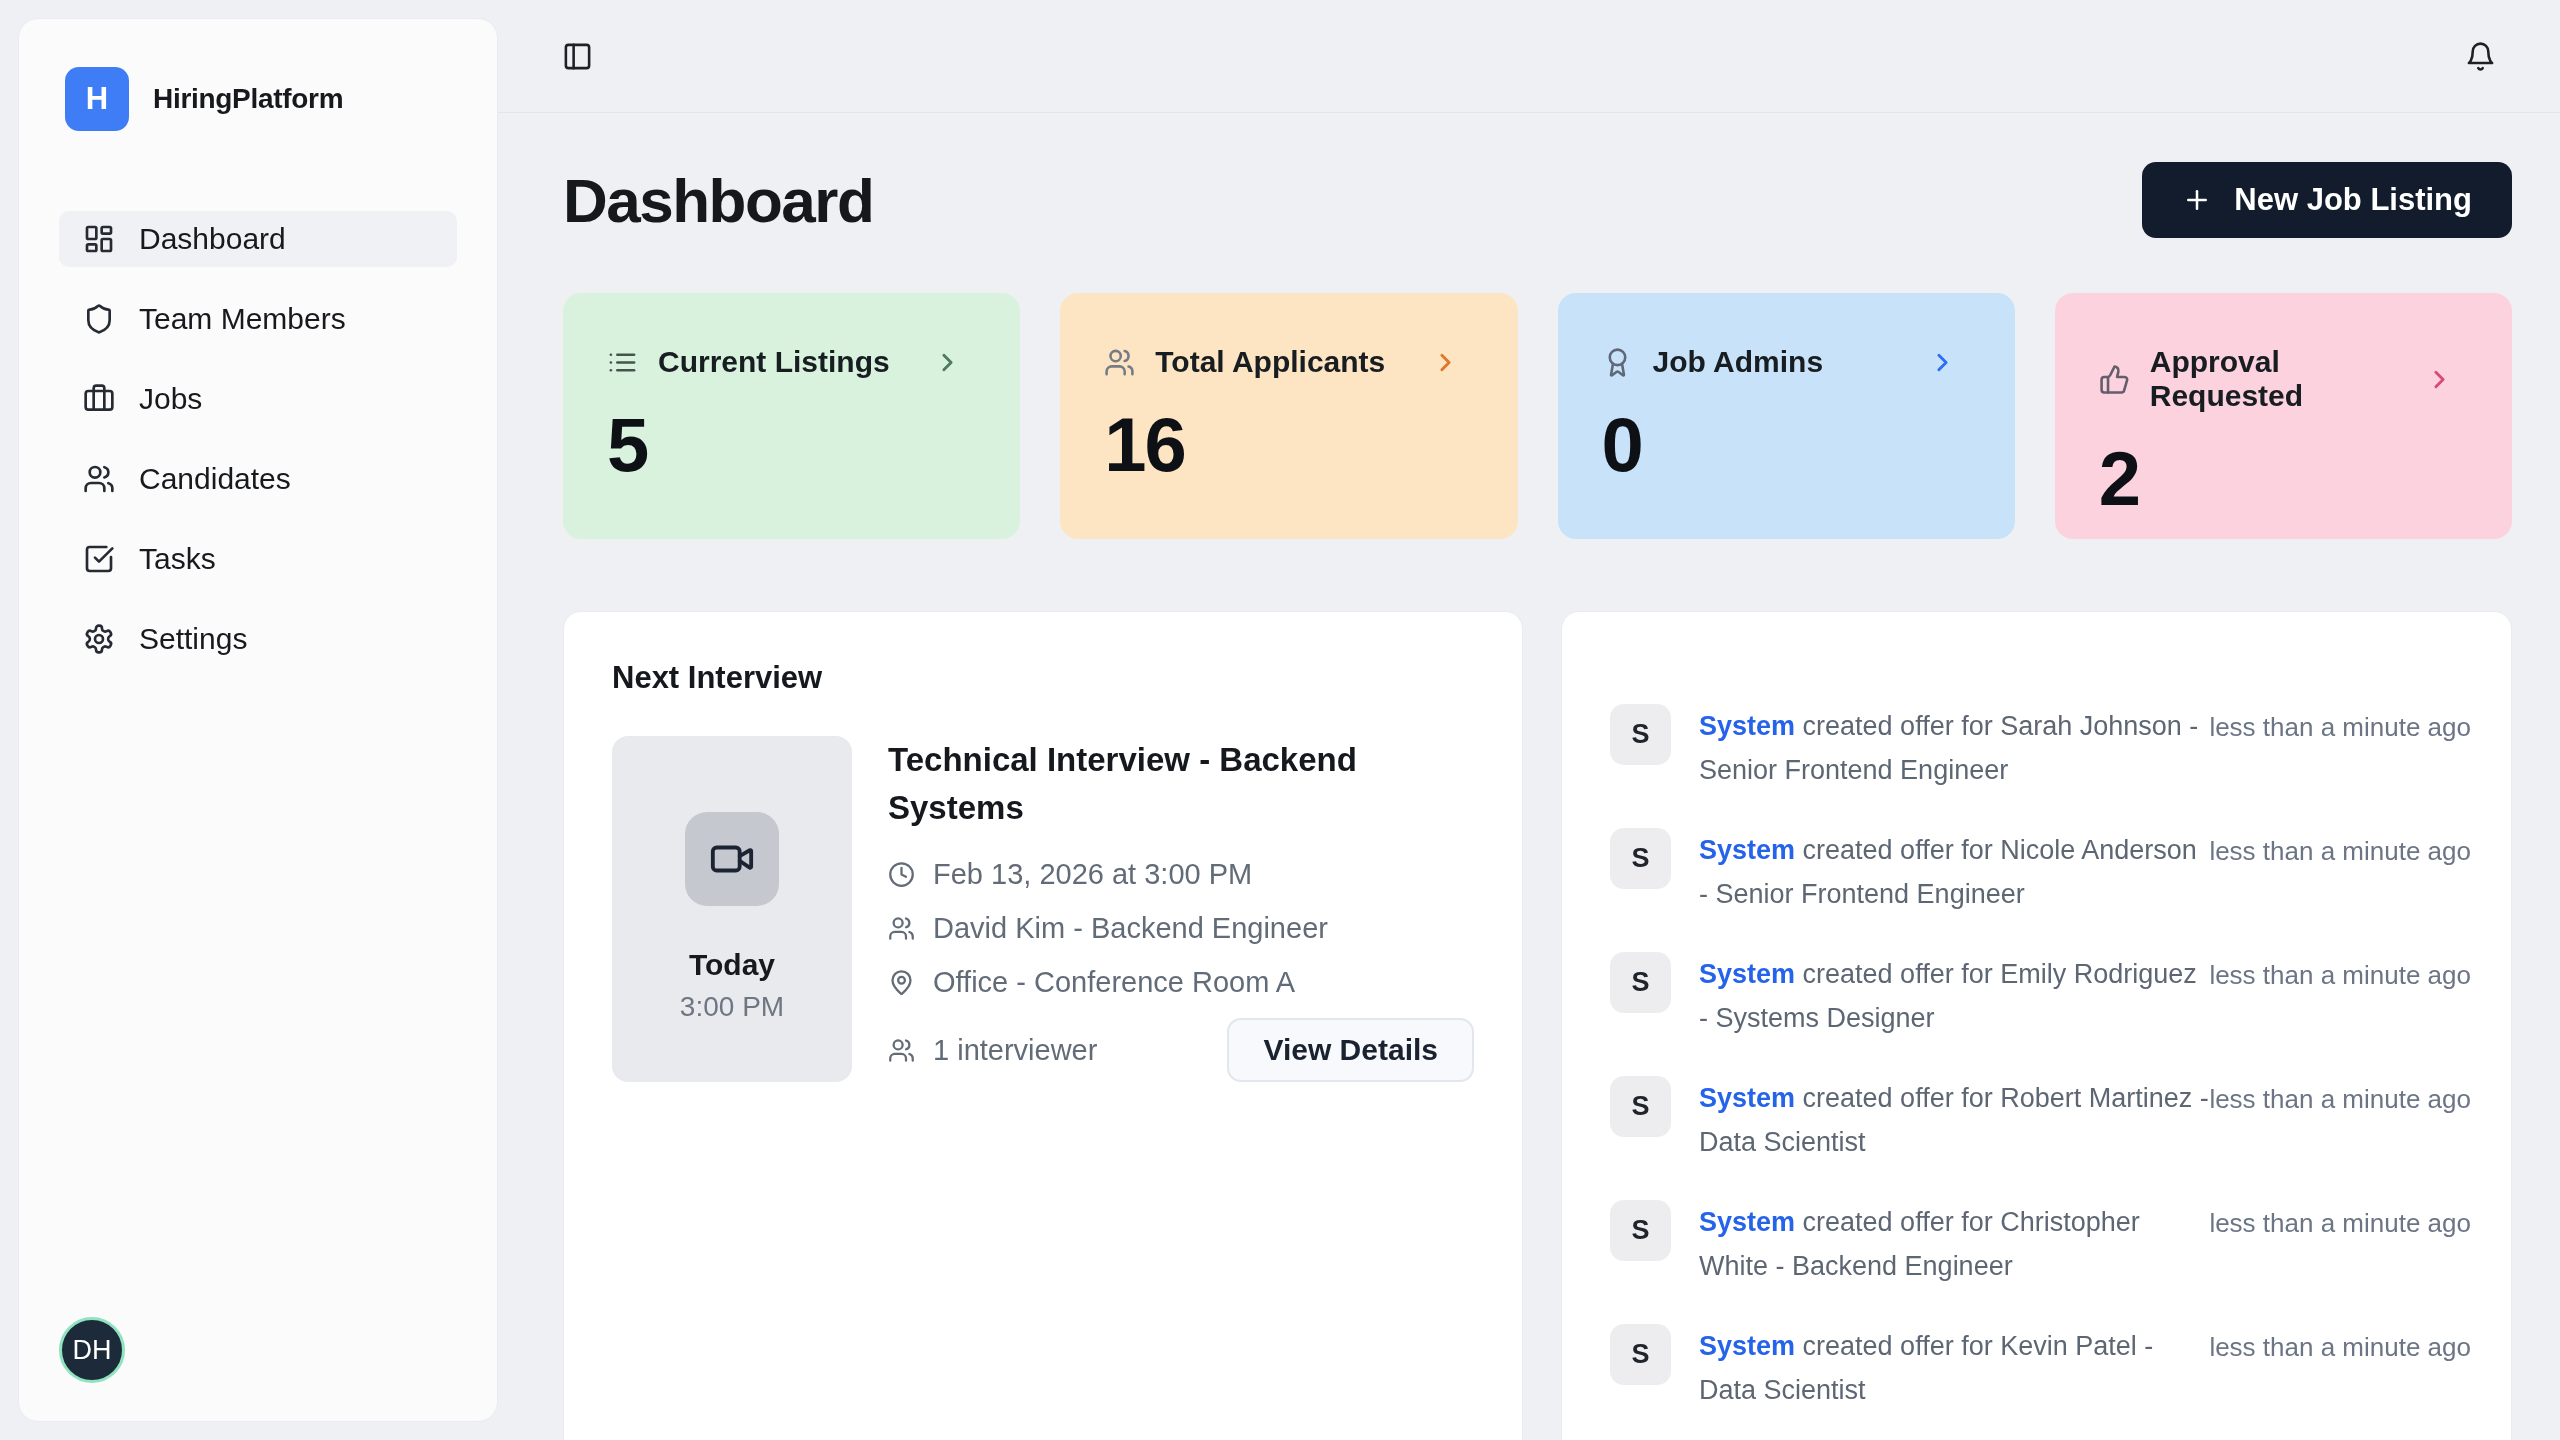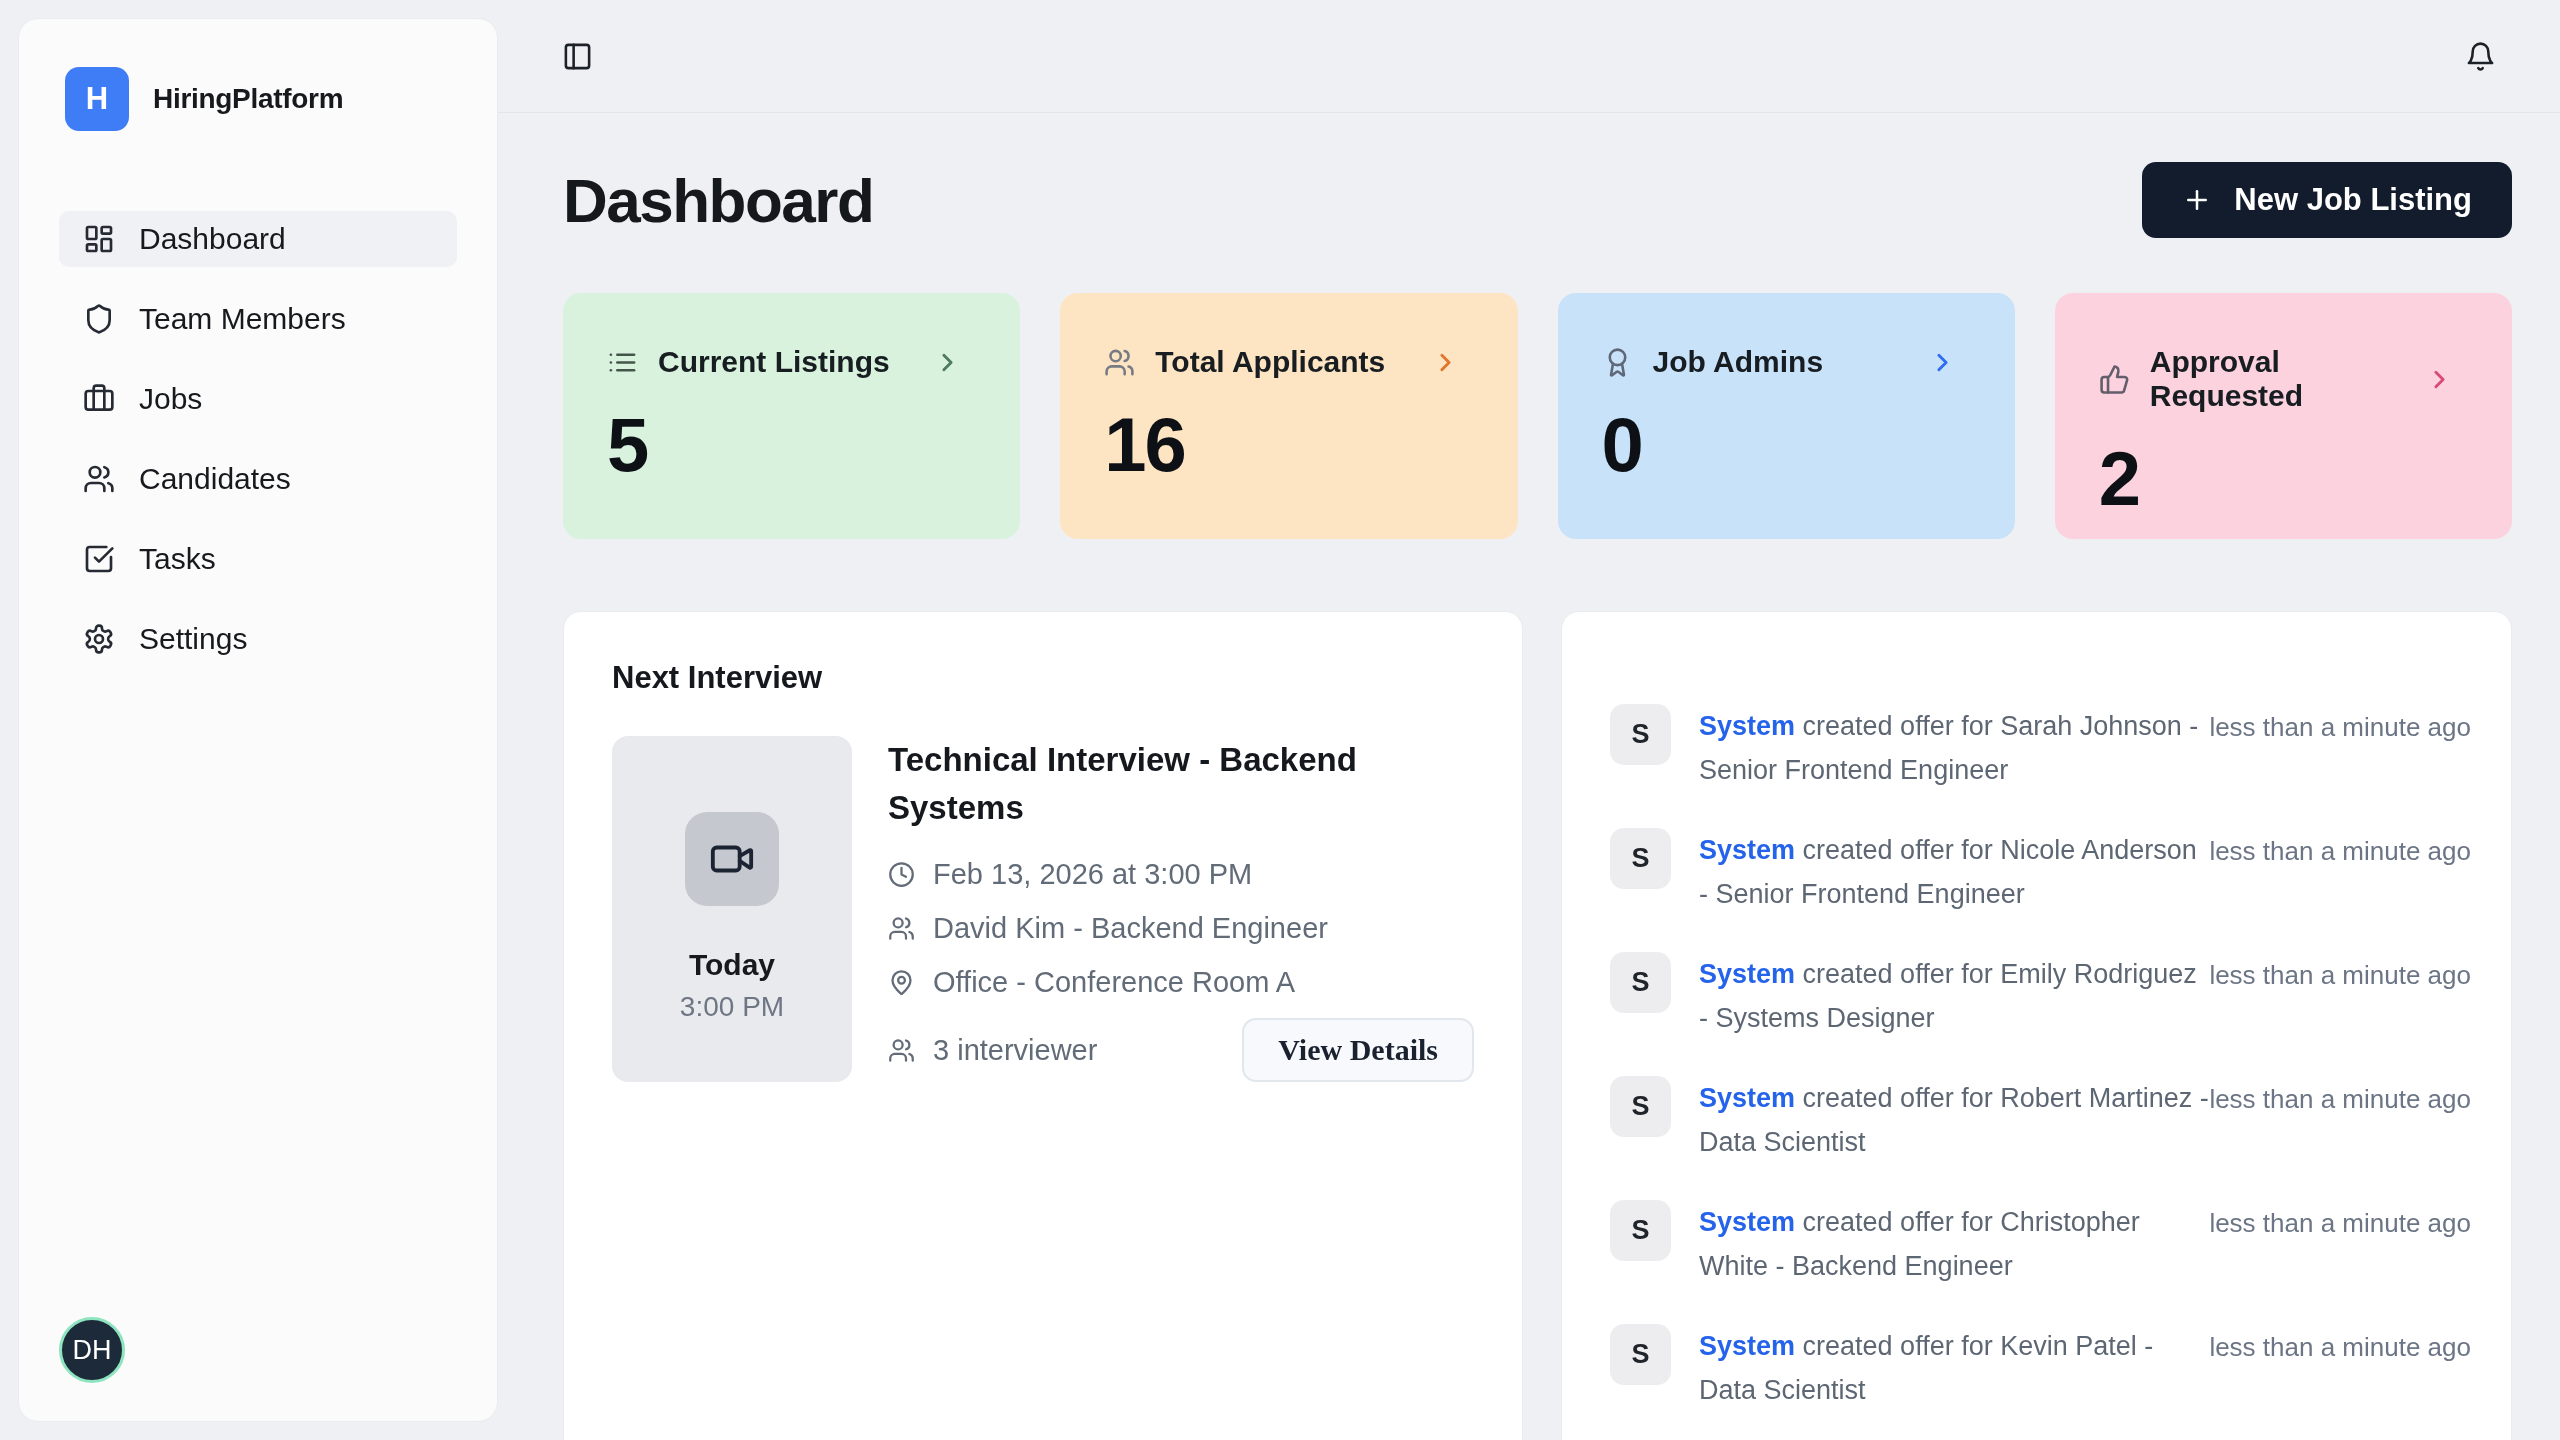--- a/index.html
+++ b/index.html
@@ -88,21 +88,21 @@
   .interview-details { flex:1; display:flex; flex-direction:column; min-height:346px; }
   .interview-details h3 { font-size:33px; font-weight:700; line-height:1.45;
                           color:#15181d; max-width:510px; }
   .meta-list { margin-top:26px; display:flex; flex-direction:column; gap:21px; }
   .meta-row { display:flex; align-items:center; gap:18px; font-size:29px; color:#626b78; }
   .meta-row svg { width:27px; height:27px; flex-shrink:0; }
   .interview-footer { margin-top:auto; display:flex; align-items:center;
                       justify-content:space-between; }
   .secondary-btn { height:64px; padding:0 34px; background:#f7f9fc; border:2px solid #e2e6ed;
                    border-radius:14px; font-size:30px; font-weight:600; color:#1a2230;
-                   cursor:pointer; font-family:Liberation Serif, serif; }
+                   cursor:pointer; font-family:Liberation Sans, sans-serif; }
 
   .activity-card { flex:1; height:850px; padding:44px 40px 44px 48px; }
   .activity-list { margin-top:48px; }
   .activity-item { display:flex; align-items:flex-start; margin-bottom:36px; }
   .activity-avatar { width:61px; height:61px; border-radius:14px; background:#ededf0;
                      display:flex; align-items:center; justify-content:center;
                      font-size:27px; font-weight:600; color:#20242b; flex-shrink:0; }
   .activity-text { margin-left:28px; width:510px; font-size:27px; line-height:44px;
                    color:#5d6673; }
   .activity-text .actor { color:#2563eb; font-weight:700; }
@@ -354,21 +354,21 @@
               <div class="interview-footer">
                 <div class="meta-row">
                   <span style="display:flex">
                     <svg viewBox="0 0 24 24" fill="none" stroke="currentColor" stroke-width="2" stroke-linecap="round" stroke-linejoin="round" width="27" height="27">
                         <path d="M16 21v-2a4 4 0 0 0-4-4H6a4 4 0 0 0-4 4v2"></path>
                         <circle cx="9" cy="7" r="4"></circle>
                         <path d="M22 21v-2a4 4 0 0 0-3-3.87"></path>
                         <path d="M16 3.13a4 4 0 0 1 0 7.75"></path>
                       </svg>
                   </span>
-                  <span>3 interviewer</span>
+                  <span>1 interviewer</span>
                 </div>
                 <button class="secondary-btn">View Details</button>
               </div>
             </div>
           </div>
         </section>
 
         <section class="card activity-card">
           <div class="activity-list">
 

